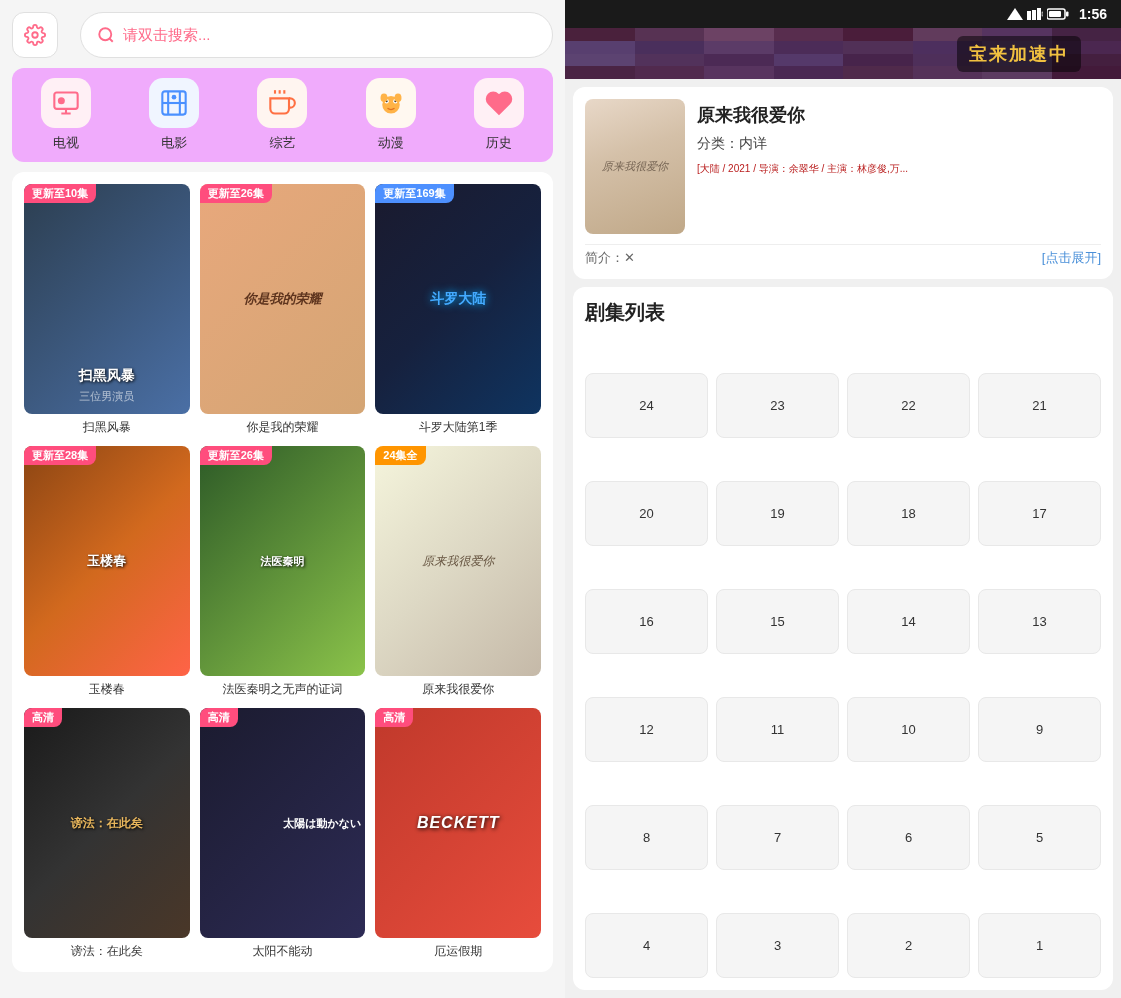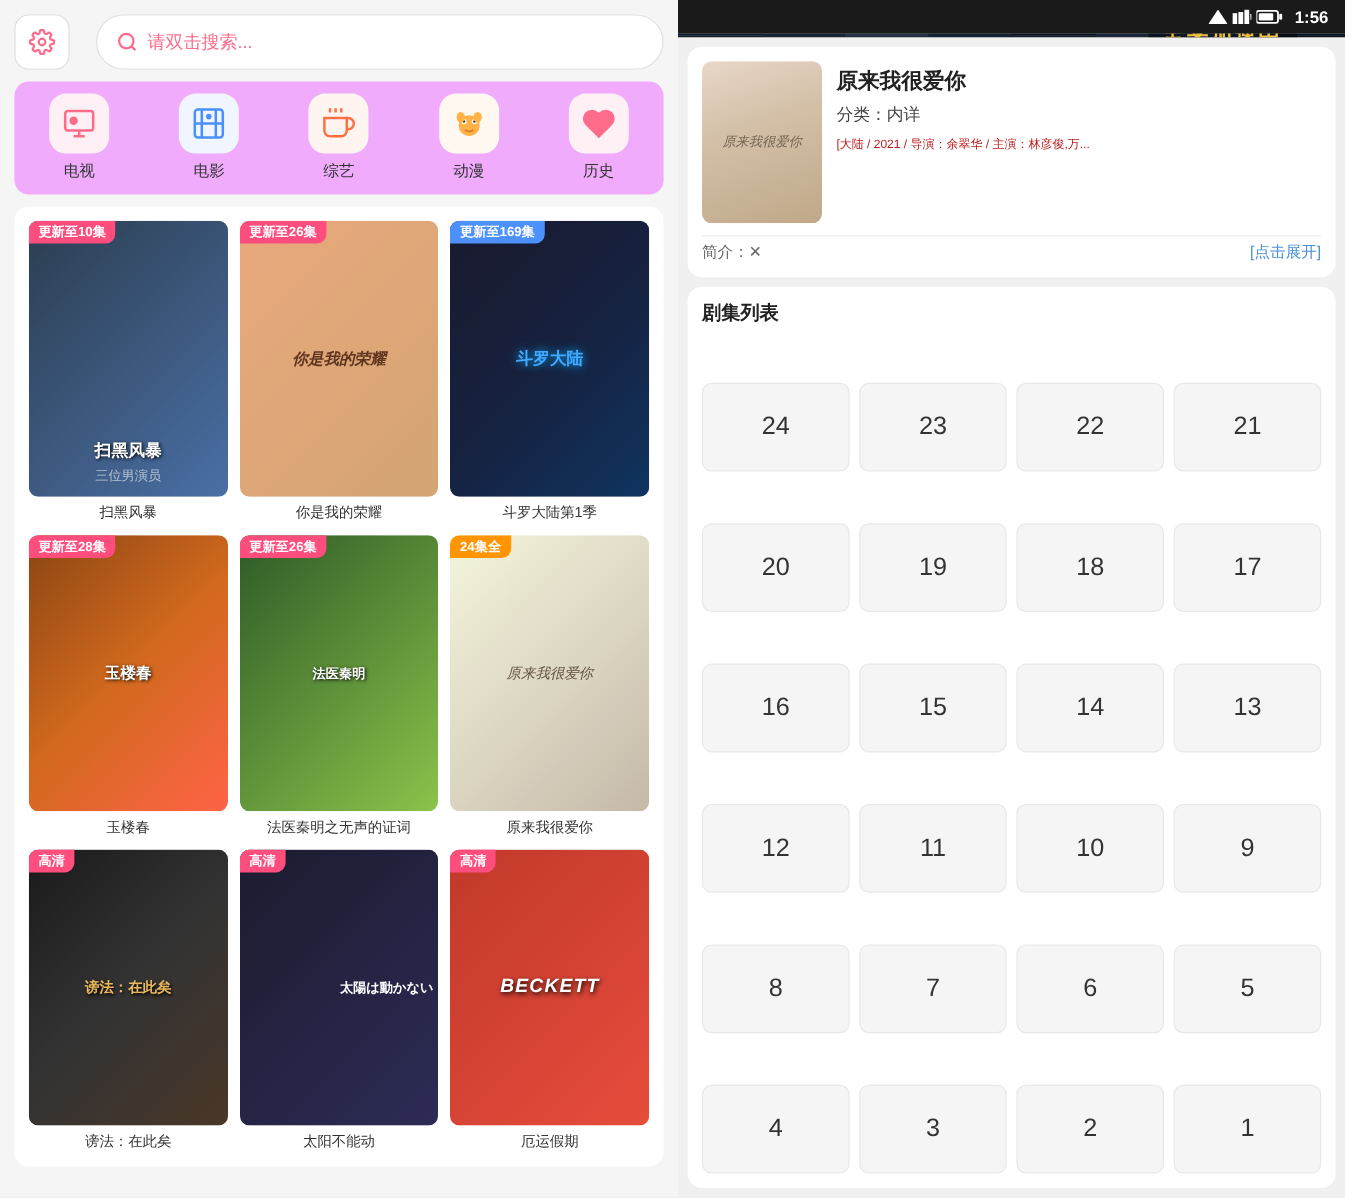--- a/index.html
+++ b/index.html
@@ -178,21 +178,21 @@
       padding: 6px 14px;
       font-size: 13px;
       gap: 6px;
     }
     .status-icons { display: flex; align-items: center; gap: 4px; font-size: 14px; }
 
     
     .hero-banner {
       width: 100%;
       height: 195px;
-      background: #000000;
+      background: #be185d;
       position: relative;
       overflow: hidden;
       text-decoration: underline;
     }
     .hero-mosaic {
       display: grid;
       grid-template-columns: repeat(8, 1fr);
       grid-template-rows: repeat(4, 1fr);
       width: 100%;
       height: 100%;
@@ -272,37 +272,37 @@
     }
 
     
     .episode-section {
       background: white;
       margin: 0 8px 8px;
       border-radius: 12px;
       padding: 12px;
     }
     .episode-title {
-      font-size: 16px;
+      font-size: 20px;
       font-weight: bold;
       color: #222;
       margin-bottom: 12px;
     }
     .episode-grid {
       display: grid;
       grid-template-columns: repeat(4, 1fr);
       gap: 8px;
     }
     .episode-btn {
       background: #f5f5f5;
       border: 1px solid #e8e8e8;
       border-radius: 8px;
       padding: 24px 8px;
       text-align: center;
-      font-size: 21px;
+      font-size: 13px;
       color: #333;
       cursor: pointer;
       margin-top: 35px;
     }
   </style>
 </head>
 <body>
 
 <div class="left-panel">
 

